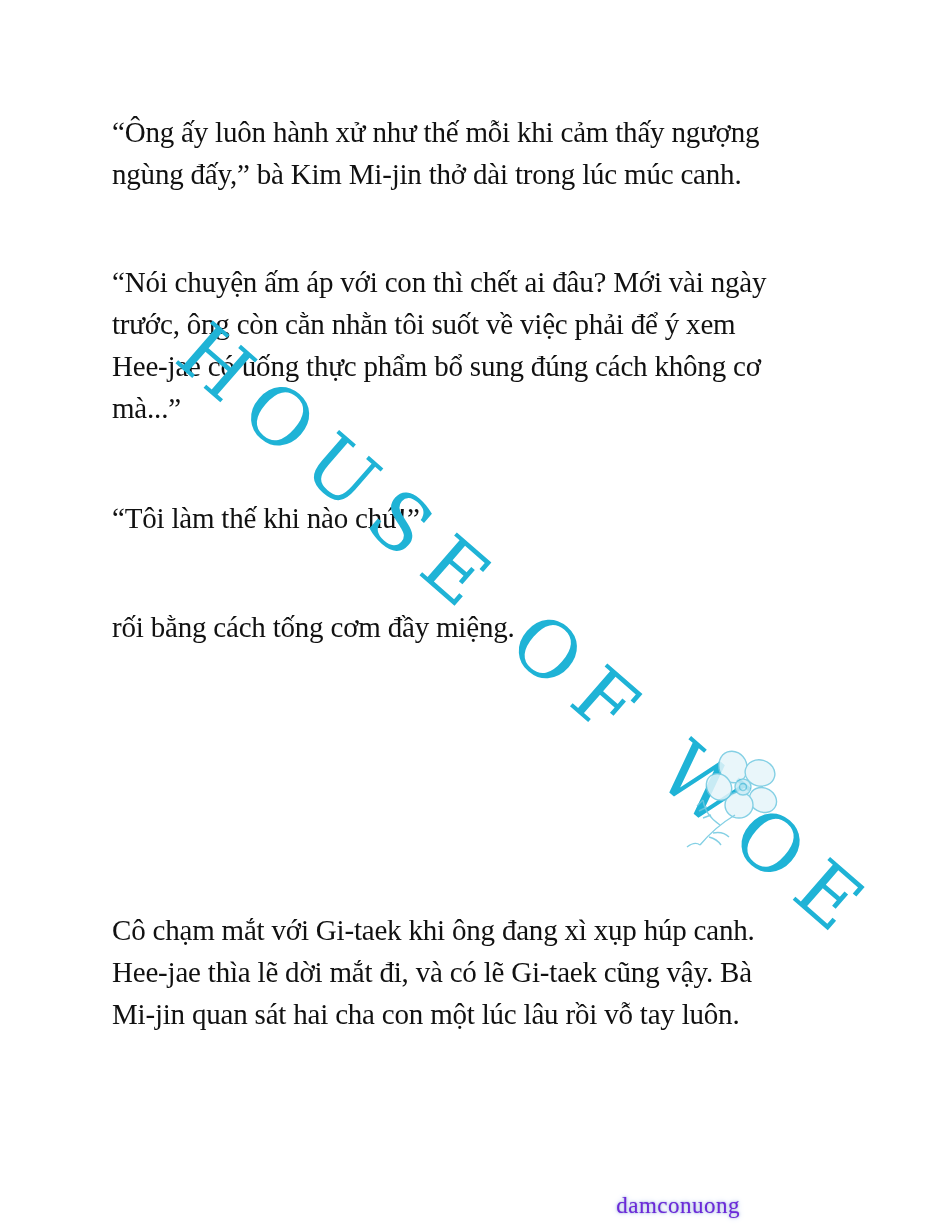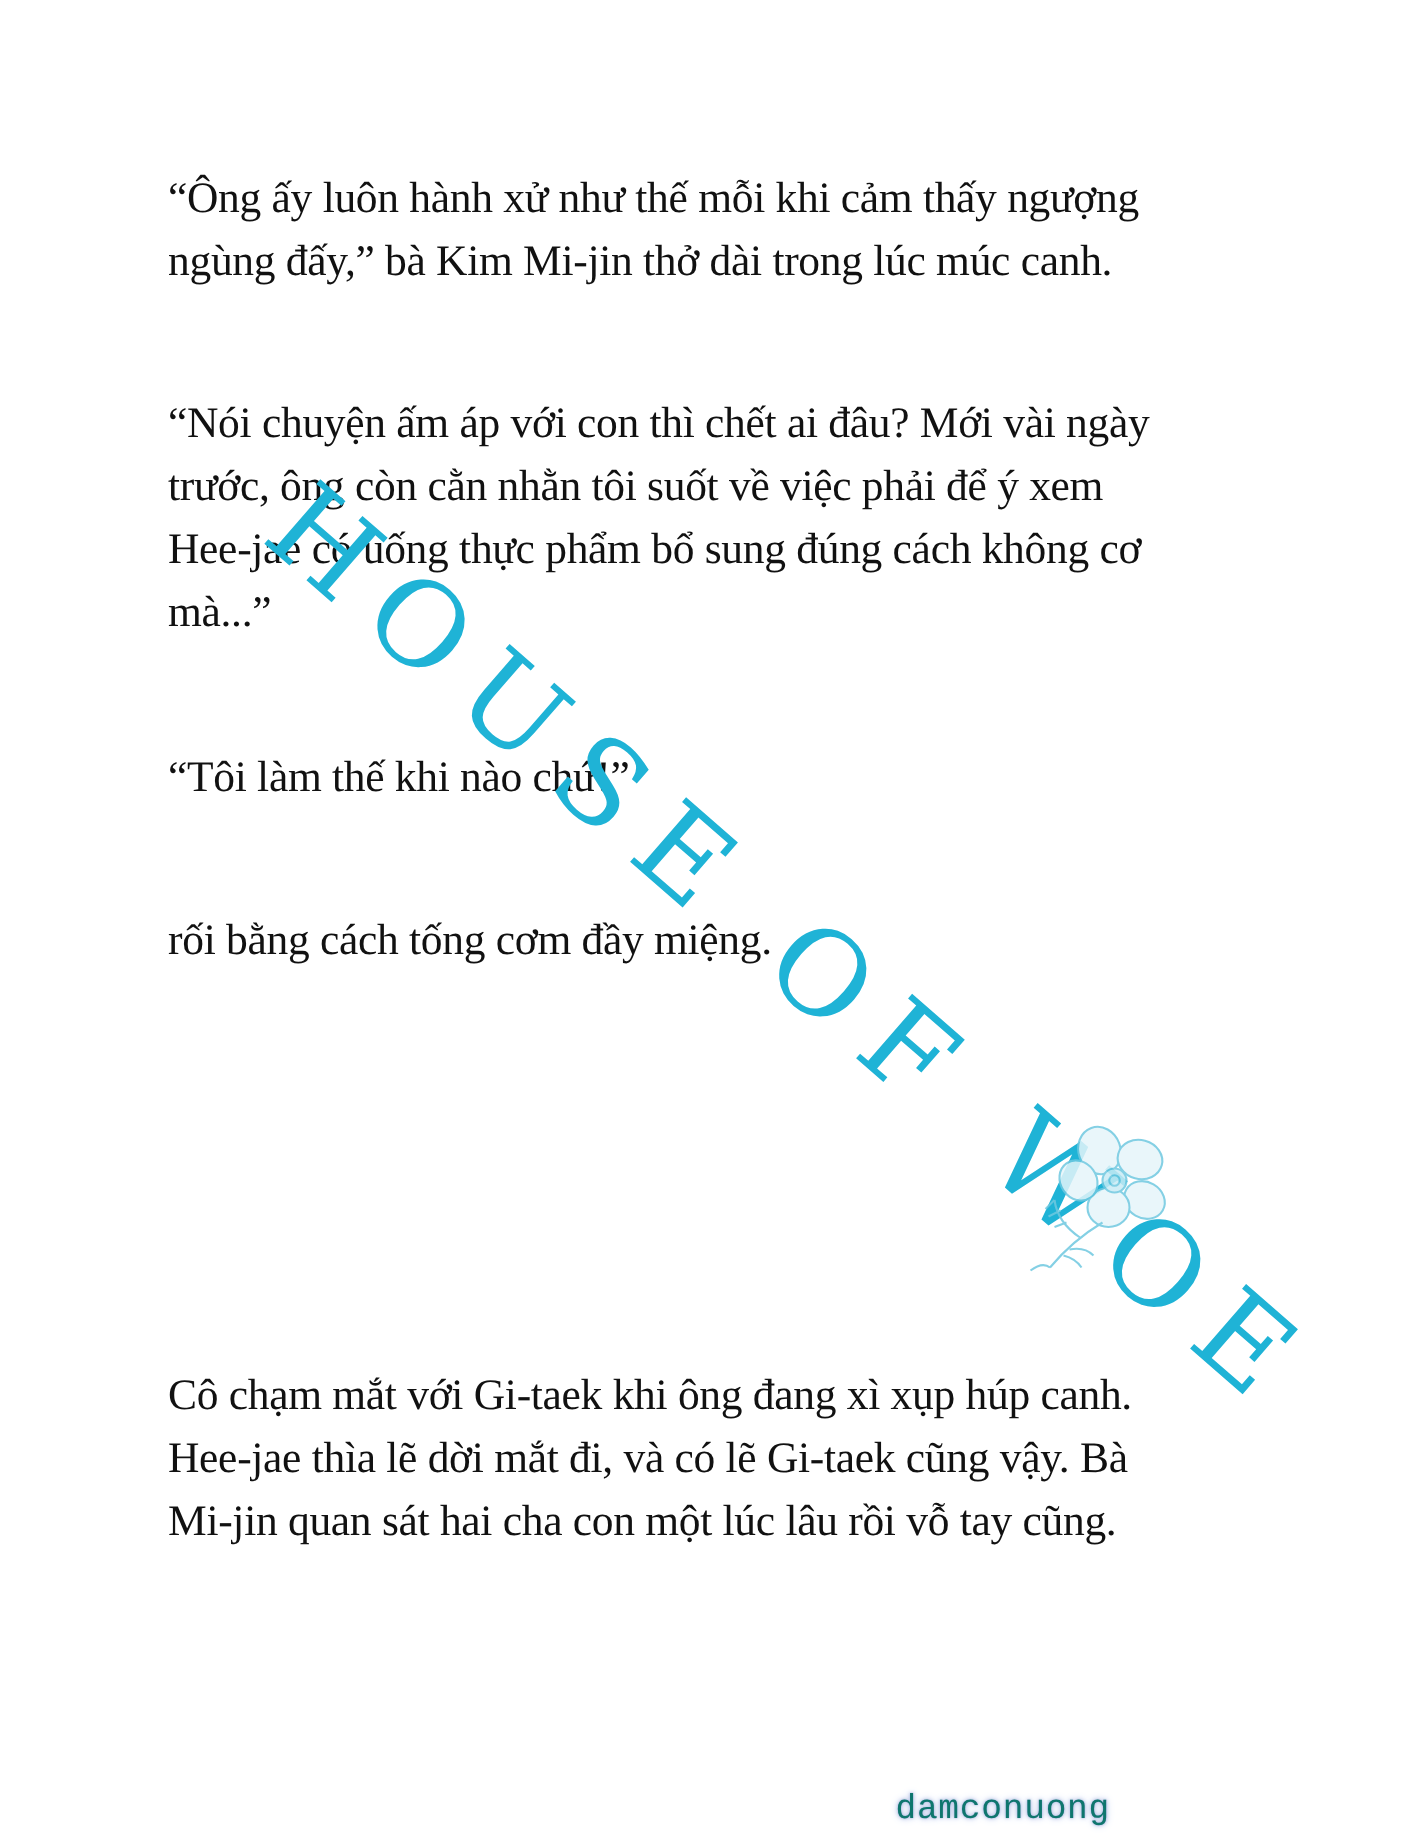--- a/index.html
+++ b/index.html
@@ -58,23 +58,23 @@
       position: absolute;
       left: 675px;
       top: 745px;
       width: 110px;
       height: 105px;
     }
     .site-mark {
       position: absolute;
       right: 14px;
       bottom: 10px;
-      font-family: Liberation Mono, monospace;
+      font-family: Liberation Serif, serif;
       font-size: 23px;
-      color: #0f766e;
+      color: #6d28d9;
       text-shadow: 0 0 3px #a9b7e0, 0 0 6px #c7d2f0, 0 0 1px #8f9fd4;
       letter-spacing: 0.5px;
     }
   </style>
 </head>
 <body>
 
 <div class="page">
 
   <p class="para" style="top:111px;">
@@ -94,21 +94,21 @@
   </p>
 
   <p class="para" style="top:606px;">
     <span class="line">rối bằng cách tống cơm đầy miệng.</span>
   </p>
 
 
   <p class="para" style="top:909px;">
     <span class="line">Cô chạm mắt với Gi-taek khi ông đang xì xụp húp canh.</span>
     <span class="line">Hee-jae thìa lẽ dời mắt đi, và có lẽ Gi-taek cũng vậy. Bà</span>
-    <span class="line">Mi-jin quan sát hai cha con một lúc lâu rồi vỗ tay cũng.</span>
+    <span class="line">Mi-jin quan sát hai cha con một lúc lâu rồi vỗ tay luôn.</span>
   </p>
 
   <div class="wm-wrap">
     <div class="watermark" style="left:190px; top:300px;">HOUSE OF WOE</div>
 
     <svg class="flower" viewBox="0 0 110 105">
       <g fill="none" stroke="#6fc8e0" stroke-width="1.4" opacity="0.85">
 
         <ellipse cx="58" cy="22" rx="14" ry="16" transform="rotate(-20 58 22)" fill="#e6f5fa"></ellipse>
         <ellipse cx="85" cy="28" rx="15" ry="13" transform="rotate(15 85 28)" fill="#e6f5fa"></ellipse>

